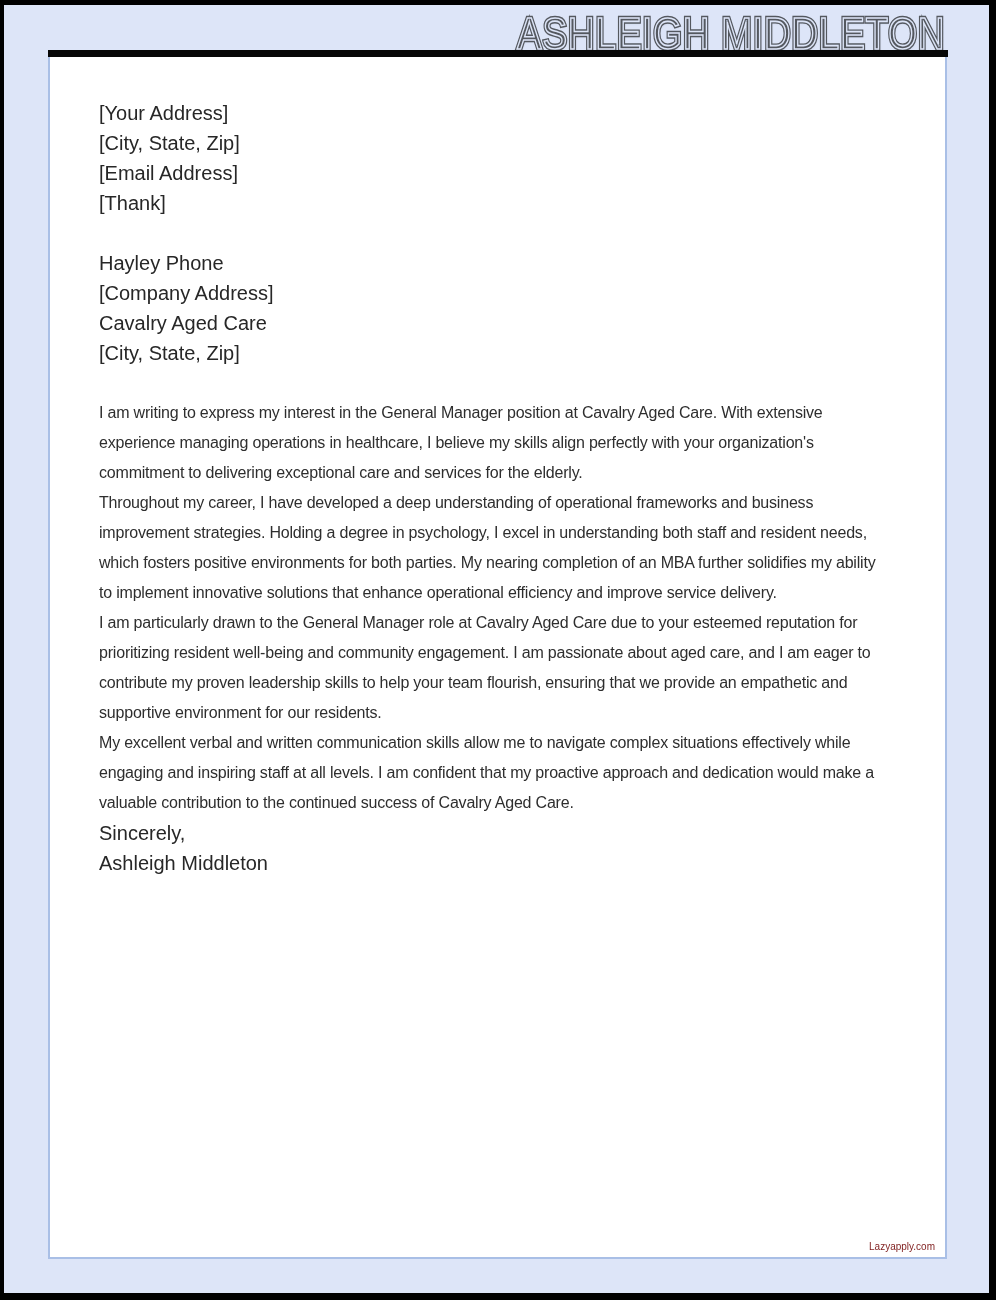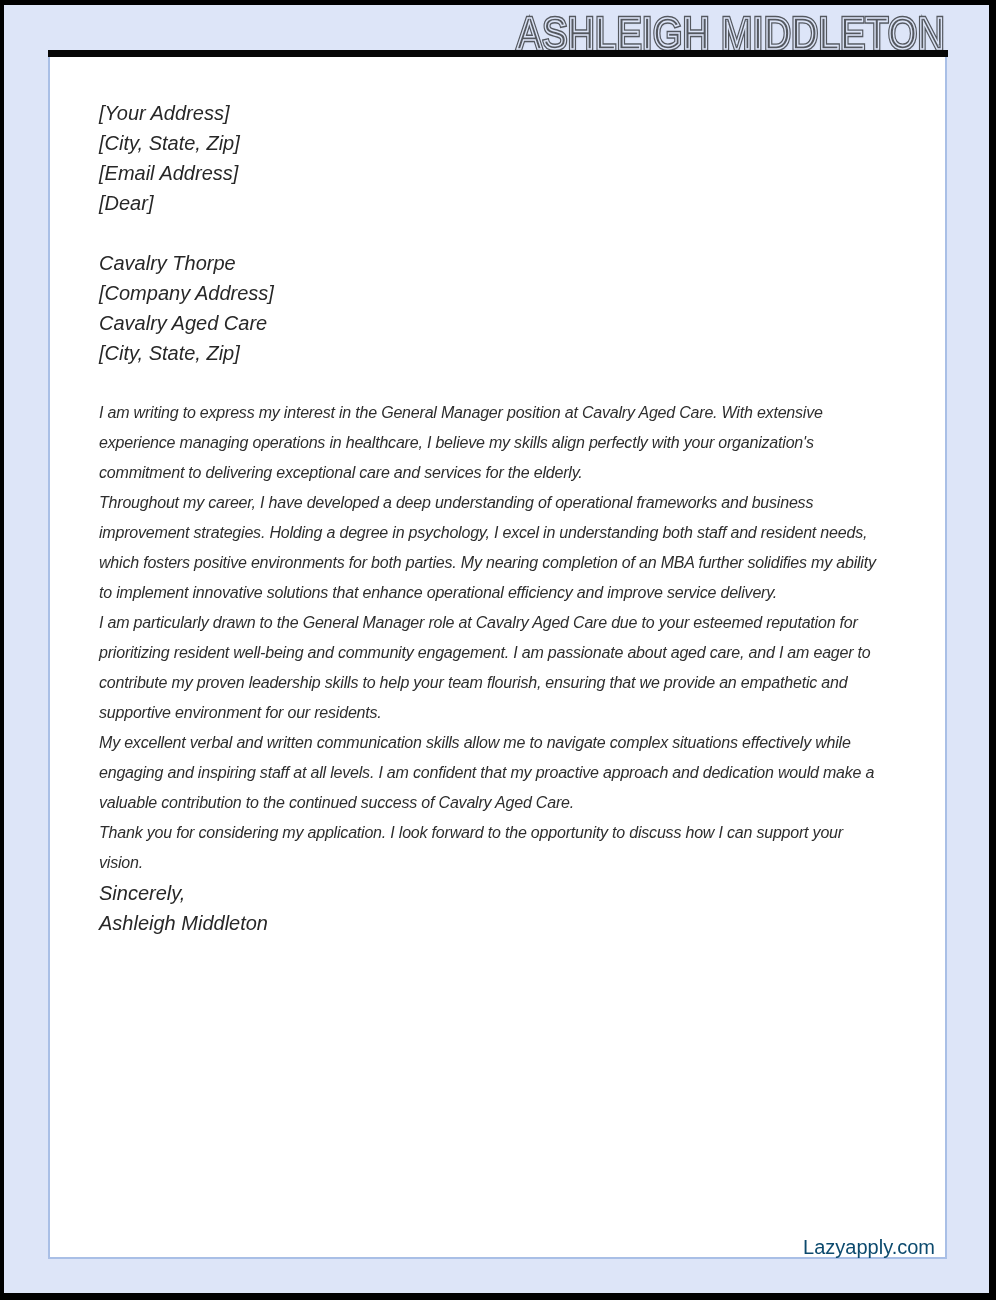--- a/index.html
+++ b/index.html
@@ -64,36 +64,35 @@
     background: #ffffff;
     border: 2px solid #a9bfe6;
     border-top: none;
     overflow: visible;
   }
   .letter {
     padding: 41px 56px 0 49px;
     font-size: 20px;
     line-height: 30px;
     color: #272727;
-    font-style: italic;
   }
   .letter p { margin: 0; }
   .block { margin: 0 0 30px 0; }
   .para {
     margin: 0 0 30px 0;
     font-size: 16px;
     letter-spacing: -0.2px;
     color: #2e2e2e;
   }
   .watermark {
     position: absolute;
     right: 10px; bottom: 1px;
-    font-size: 20px;
+    font-size: 10px;
     line-height: 18px;
-    color: #0c4a6e;
+    color: #7f1d1d;
     text-decoration: none;
   }
 </style>
 </head>
 <body>
 
 <div class="canvas">
 
   <div class="name-wrap">
     <span class="name base">ASHLEIGH MIDDLETON</span>
@@ -102,36 +101,35 @@
 
   <div class="top-rule"></div>
 
   <main class="page">
     <div class="letter">
 
       <div class="block">
         <p>[Your Address]</p>
         <p>[City, State, Zip]</p>
         <p>[Email Address]</p>
-        <p>[Dear]</p>
+        <p>[Thank]</p>
       </div>
 
       <div class="block">
-        <p>Cavalry Thorpe</p>
+        <p>Hayley Phone</p>
         <p>[Company Address]</p>
         <p>Cavalry Aged Care</p>
         <p>[City, State, Zip]</p>
       </div>
 
 
       <p class="para">I am writing to express my interest in the General Manager position at Cavalry Aged Care. With extensive experience managing operations in healthcare, I believe my skills align perfectly with your organization's commitment to delivering exceptional care and services for the elderly.</p>
       <p class="para">Throughout my career, I have developed a deep understanding of operational frameworks and business improvement strategies. Holding a degree in psychology, I excel in understanding both staff and resident needs, which fosters positive environments for both parties. My nearing completion of an MBA further solidifies my ability to implement innovative solutions that enhance operational efficiency and improve service delivery.</p>
       <p class="para">I am particularly drawn to the General Manager role at Cavalry Aged Care due to your esteemed reputation for prioritizing resident well-being and community engagement. I am passionate about aged care, and I am eager to contribute my proven leadership skills to help your team flourish, ensuring that we provide an empathetic and supportive environment for our residents.</p>
       <p class="para">My excellent verbal and written communication skills allow me to navigate complex situations effectively while engaging and inspiring staff at all levels. I am confident that my proactive approach and dedication would make a valuable contribution to the continued success of Cavalry Aged Care.</p>
-      <p class="para">Thank you for considering my application. I look forward to the opportunity to discuss how I can support your vision.</p>
 
       <div class="block">
         <p>Sincerely,</p>
         <p>Ashleigh Middleton</p>
       </div>
 
     </div>
 
     <a class="watermark">Lazyapply.com</a>
   </main>

